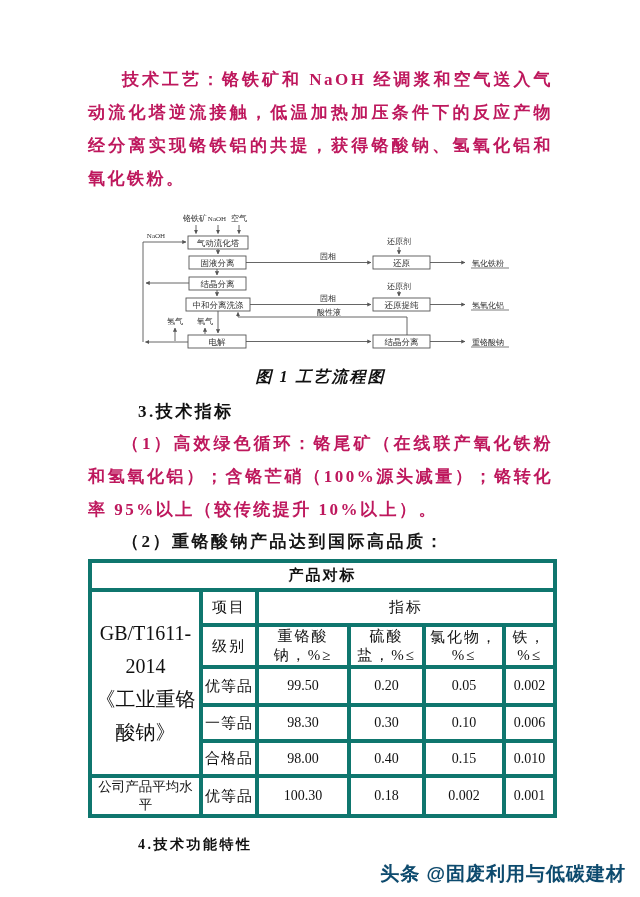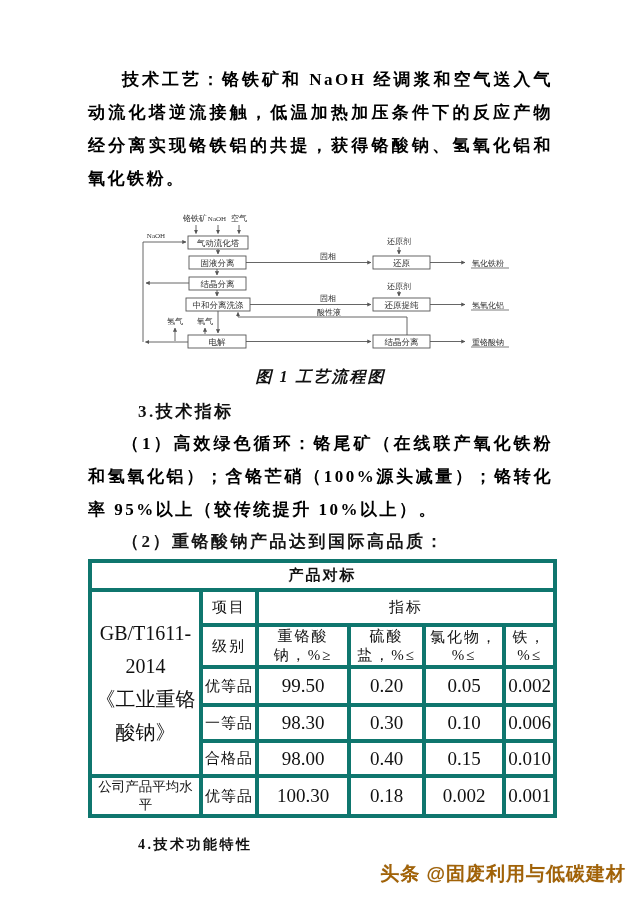--- a/index.html
+++ b/index.html
@@ -1,40 +1,40 @@
 <!DOCTYPE html>
 <html><head>
 <meta charset="utf-8">
 <style>
   html,body{margin:0;padding:0;background:#ffffff;}
   .page{position:relative;width:640px;height:897px;background:#fff;overflow:hidden;
         font-family:"Liberation Serif","DejaVu Serif",serif;color:#111;}
   .content{position:absolute;left:88px;top:63px;width:465px;}
   p.body{margin:0;font-size:17px;line-height:33px;letter-spacing:2.5px;
-         text-align:justify;text-indent:2em;font-weight:600;color:#000000;}
+         text-align:justify;text-indent:2em;font-weight:600;color:#be185d;}
   .figwrap{margin:10px 0 0 47px;}
   .caption{margin-top:2px;width:100%;text-align:center;font-size:16px;font-weight:700;
            line-height:28px;letter-spacing:2px;font-style:italic;}
   .hnum{margin:6px 0 0 50px;font-size:17px;font-weight:700;letter-spacing:2.5px;line-height:30px;}
   .hnum4{margin:12px 0 0 50px;font-size:14px;font-weight:700;letter-spacing:2.5px;line-height:30px;}
   p.oneline{margin:0;font-size:17px;line-height:31px;letter-spacing:2.5px;
             text-indent:2em;font-weight:600;color:#161616;}
   table.bench{border-collapse:collapse;width:465px;table-layout:fixed;margin-top:2px;
               font-size:15px;color:#111;}
   table.bench td{border:4px solid #0f766e;text-align:center;vertical-align:middle;
                  letter-spacing:1px;padding:0 2px;overflow:hidden;}
   table.bench .title{font-weight:700;letter-spacing:2px;}
   table.bench .hd{letter-spacing:2px;}
-  table.bench .num{letter-spacing:0;font-size:19px;}
+  table.bench .num{letter-spacing:0;font-size:14px;}
   table.bench .gbcell{font-size:20px;letter-spacing:0;line-height:33px;}
   table.bench .small{font-size:13.5px;letter-spacing:0;}
   .r1 td{height:25px;} .r2 td{height:31px;} .r3 td{height:30px;}
   .r4 td{height:34px;} .r5 td{height:32px;} .r6 td{height:31px;} .r7 td{height:30px;}
   .watermark{position:absolute;right:14px;bottom:10px;font-family:"Liberation Sans","DejaVu Sans",sans-serif;
-             font-size:19px;font-weight:700;color:#a16207;letter-spacing:1px;
+             font-size:19px;font-weight:700;color:#0c4a6e;letter-spacing:1px;
              text-shadow:1px 1px 0 #ffffff,0 0 1px #c8c8c8;text-align:center;}
   svg text{font-family:"Liberation Serif","DejaVu Serif",serif;fill:#333;}
 </style>
 </head>
 <body>
 
 <div class="page">
   <div class="content">
 
     <p class="body">技术工艺：铬铁矿和 NaOH 经调浆和空气送入气动流化塔逆流接触，低温加热加压条件下的反应产物经分离实现铬铁铝的共提，获得铬酸钠、氢氧化铝和氧化铁粉。</p>

